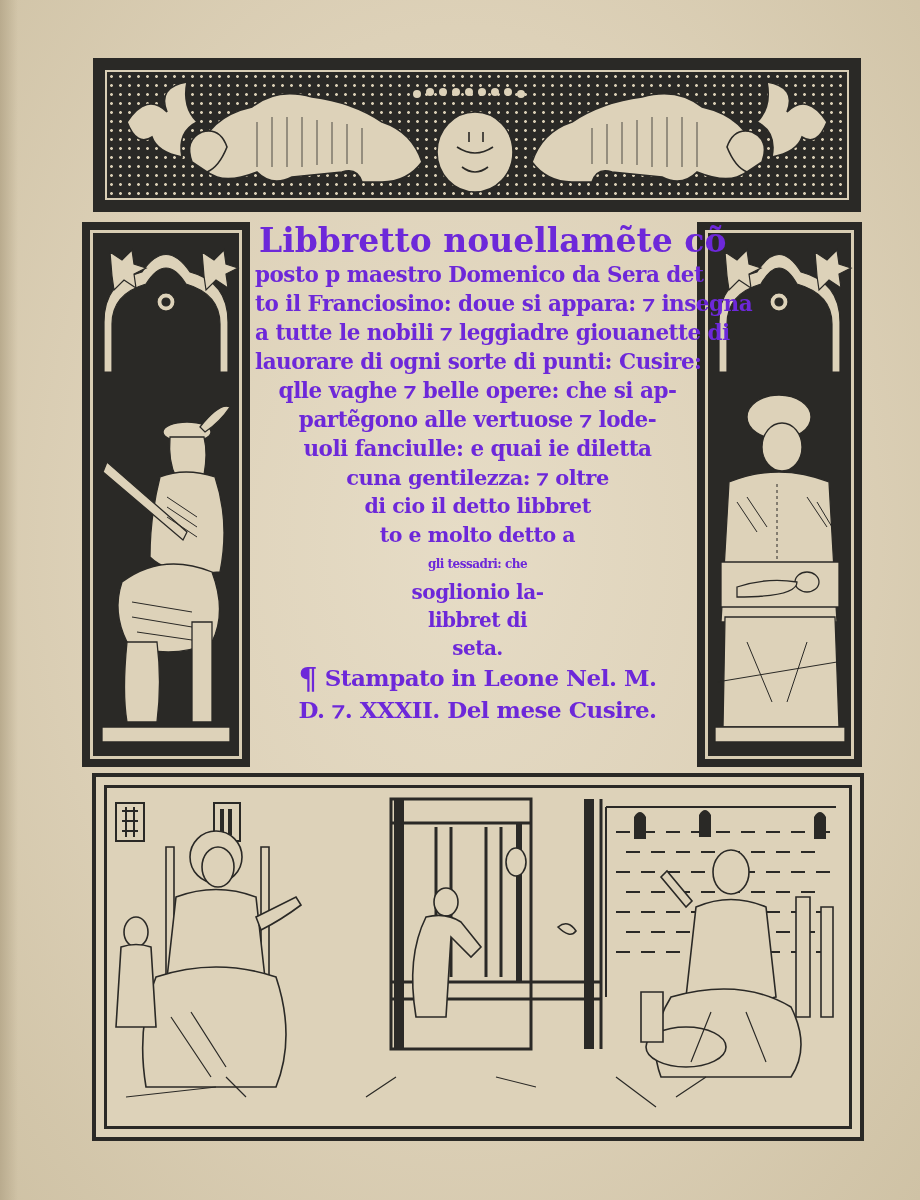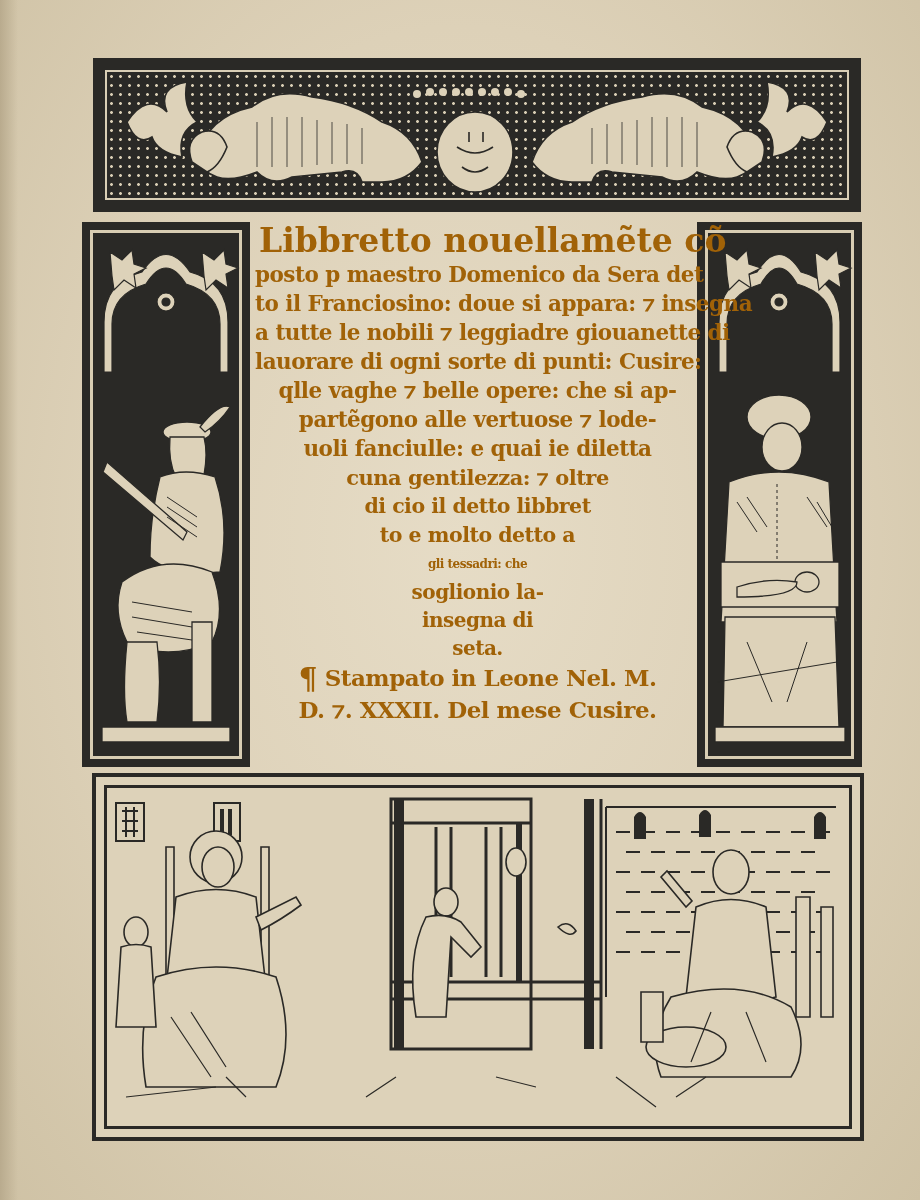--- a/index.html
+++ b/index.html
@@ -24,21 +24,21 @@
   #left-panel { left:82px; }
   #right-panel { left:697px; width:165px; }
   .side .bezel { position:absolute; inset:8px; border:3px solid #d8cdb3; }
 
   
   #scene { left:92px; top:773px; width:772px; height:368px; background:#ddd2b9; }
   #scene .border2 { position:absolute; inset:8px; border:3px solid #2a2926; }
 
   
   #title-block { position:absolute; left:255px; top:222px; width:445px; text-align:center;
-    color:#a16207; font-family:"DejaVu Serif", serif; font-weight:bold; }
+    color:#6d28d9; font-family:"DejaVu Serif", serif; font-weight:bold; }
   .tl { display:block; white-space:nowrap; letter-spacing:-0.5px; }
   .l0 { font-size:33px; line-height:38px; text-align:left; padding-left:4px; letter-spacing:0; }
   .l1,.l2,.l3,.l4,.l5,.l6,.l7,.l8 { font-size:21.5px; line-height:29px; }
   .l9 { font-size:21px; line-height:29px; }
   .l10 { font-size:21px; line-height:29px; }
   .l11 { font-size:20.5px; line-height:29px; }
   .l12 { font-size:20.5px; line-height:29px; }
   .l13 { font-size:12px; line-height:28px; }
   .l14 { font-size:20px; line-height:28px; }
   .l15 { font-size:20px; line-height:28px; }
@@ -149,21 +149,21 @@
   <span class="tl l3">a tutte le nobili ⁊ leggiadre giouanette di</span>
   <span class="tl l4">lauorare di ogni sorte di punti: Cusire:</span>
   <span class="tl l6">qlle vaghe ⁊ belle opere: che si ap-</span>
   <span class="tl l7">partẽgono alle vertuose ⁊ lode-</span>
   <span class="tl l8">uoli fanciulle: e quai ie diletta</span>
   <span class="tl l10">cuna gentilezza: ⁊ oltre</span>
   <span class="tl l11">di cio il detto libbret</span>
   <span class="tl l12">to e molto detto a</span>
   <span class="tl l13">gli tessadri: che</span>
   <span class="tl l14">soglionio la-</span>
-  <span class="tl l15">insegna di</span>
+  <span class="tl l15">libbret di</span>
   <span class="tl l15">seta.</span>
   <span class="tl imprint"><span class="pilcrow">¶</span> <span>Stampato in Leone Nel. M.</span></span>
   <span class="tl imprint">D. ⁊. XXXII. Del mese Cusire.</span>
 </div>
 
 <div id="scene" class="frame">
   <div class="border2"></div>
   <svg width="764" height="360" viewBox="0 0 764 360" style="position:absolute;left:0;top:0">
     <g fill="none" stroke="#2a2926" stroke-width="2">
 

